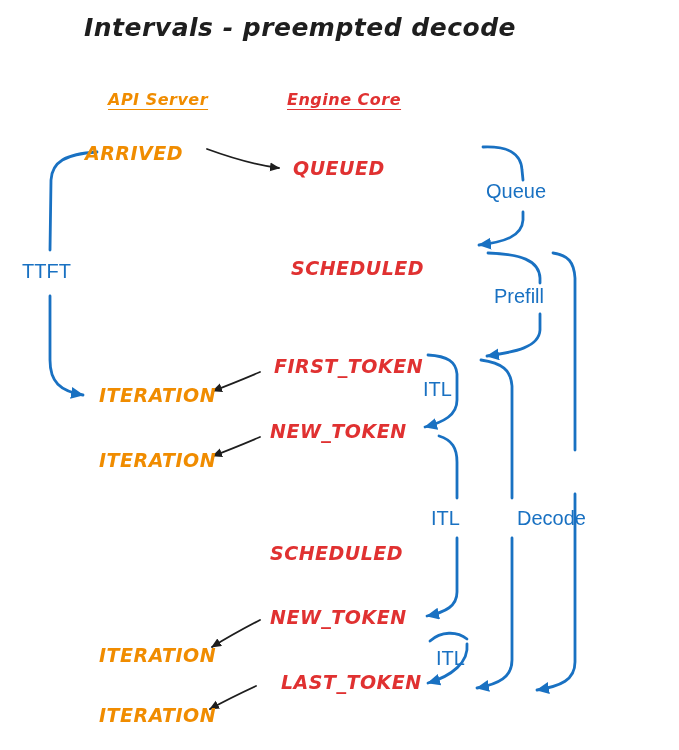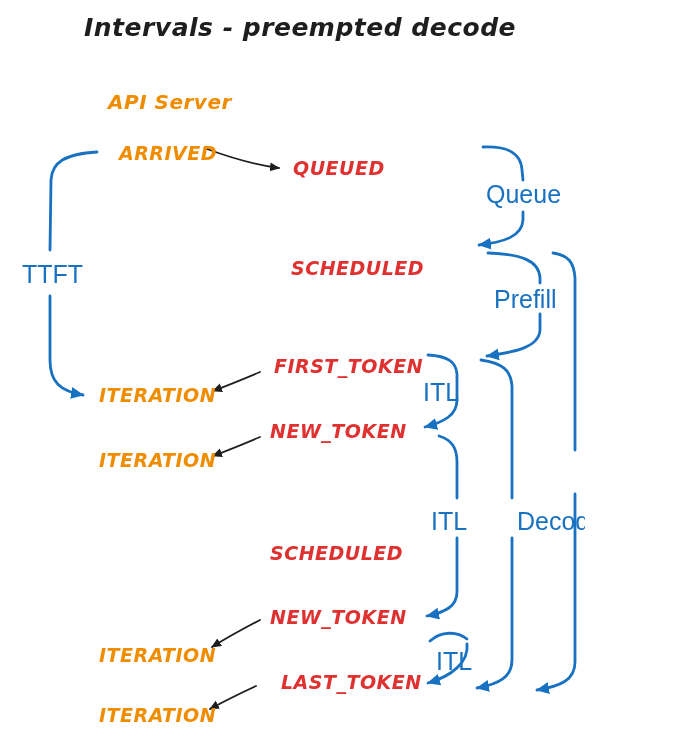--- a/index.html
+++ b/index.html
@@ -21,29 +21,30 @@
     font-family: "DejaVu Sans", sans-serif;
     font-style: italic;
     font-weight: bold;
     letter-spacing: 0.5px;
   }
   .title {
     font-size: 25px;
     color: #1e1e1e;
   }
   .col-header {
-    font-size: 20px;
+    font-size: 16px;
+    text-decoration: underline;
     text-underline-offset: 4px;
   }
   .event { font-size: 19px; }
   .orange { color: #f08c00; }
   .red { color: #e03131; }
   .interval {
     font-family: "Liberation Sans", sans-serif;
-    font-size: 25px;
+    font-size: 20px;
     color: #1971c2;
     font-weight: 400;
   }
   .stroke-blue { stroke: #1971c2; stroke-width: 2.8; fill: none; stroke-linecap: round; stroke-linejoin: round; }
   .stroke-black { stroke: #1e1e1e; stroke-width: 1.8; fill: none; stroke-linecap: round; stroke-linejoin: round; }
 </style>
 </head>
 <body>
 
 <div id="canvas">
@@ -84,22 +85,23 @@
     <path class="stroke-blue" d="M 439 436 C 452 440 457 448 457 462 L 457 498"></path>
     <path class="stroke-blue" marker-end="url(#arrBlue)" d="M 457 538 L 457 592 C 457 606 446 612 427 616"></path>
 
     <path class="stroke-blue" d="M 430 641 C 441 631 457 631 467 639"></path>
     <path class="stroke-blue" marker-end="url(#arrBlue)" d="M 467 644 C 469 662 452 676 428 683"></path>
   </svg>
 
   <div class="abs hand title" style="left:84px; top:13px;">Intervals - preempted decode</div>
 
   <div class="abs hand col-header orange" style="left:108px; top:90px;">API Server</div>
+  <div class="abs hand col-header red" style="left:287px; top:90px;">Engine Core</div>
 
-  <div class="abs hand event orange" style="left:119px; top:142px;">ARRIVED</div>
+  <div class="abs hand event orange" style="left:85px; top:142px;">ARRIVED</div>
   <div class="abs hand event orange" style="left:99px; top:384px;">ITERATION</div>
   <div class="abs hand event orange" style="left:99px; top:449px;">ITERATION</div>
   <div class="abs hand event orange" style="left:99px; top:644px;">ITERATION</div>
   <div class="abs hand event orange" style="left:99px; top:704px;">ITERATION</div>
 
   <div class="abs hand event red" style="left:293px; top:157px;">QUEUED</div>
   <div class="abs hand event red" style="left:291px; top:257px;">SCHEDULED</div>
   <div class="abs hand event red" style="left:274px; top:355px;">FIRST_TOKEN</div>
   <div class="abs hand event red" style="left:270px; top:420px;">NEW_TOKEN</div>
   <div class="abs hand event red" style="left:270px; top:542px;">SCHEDULED</div>

